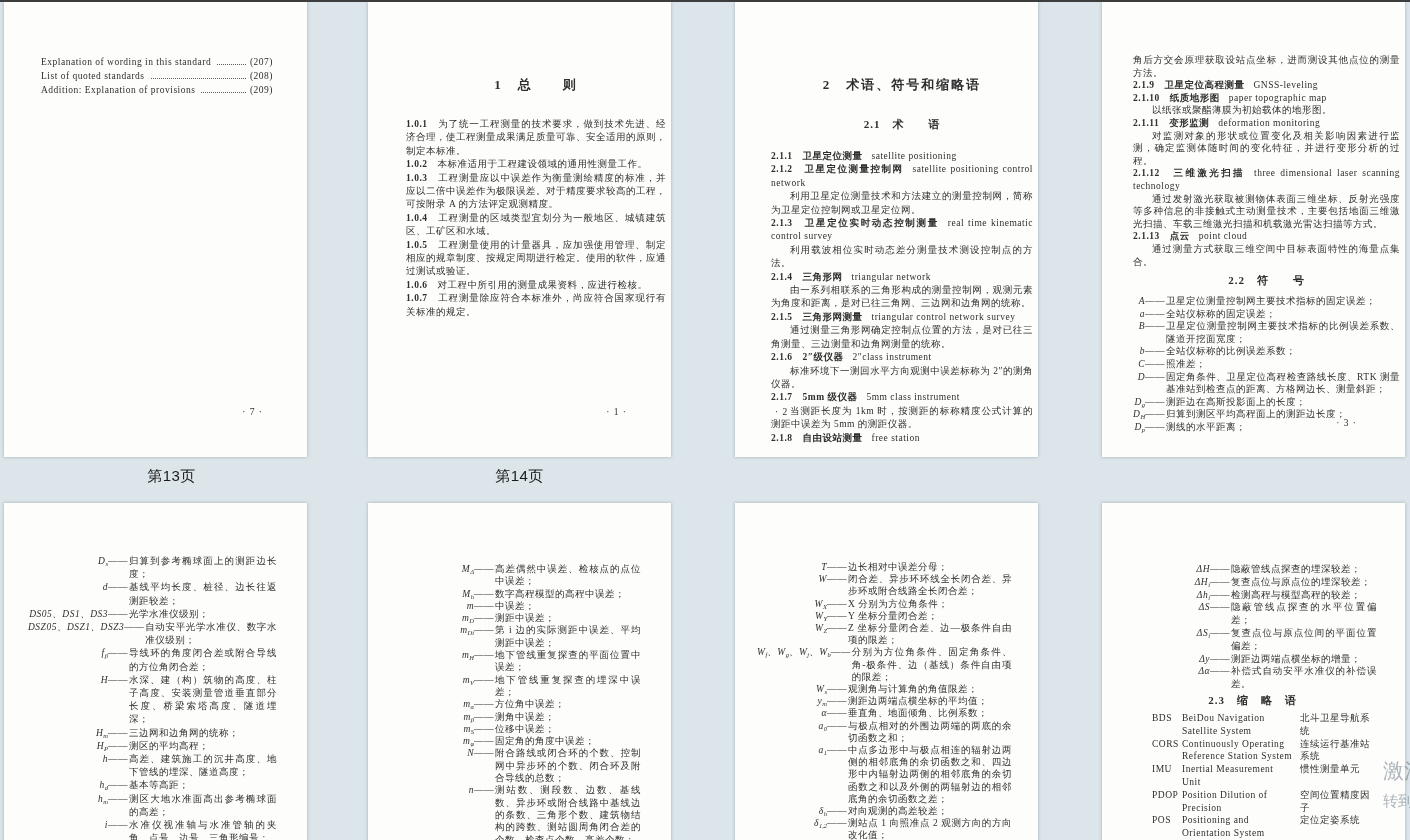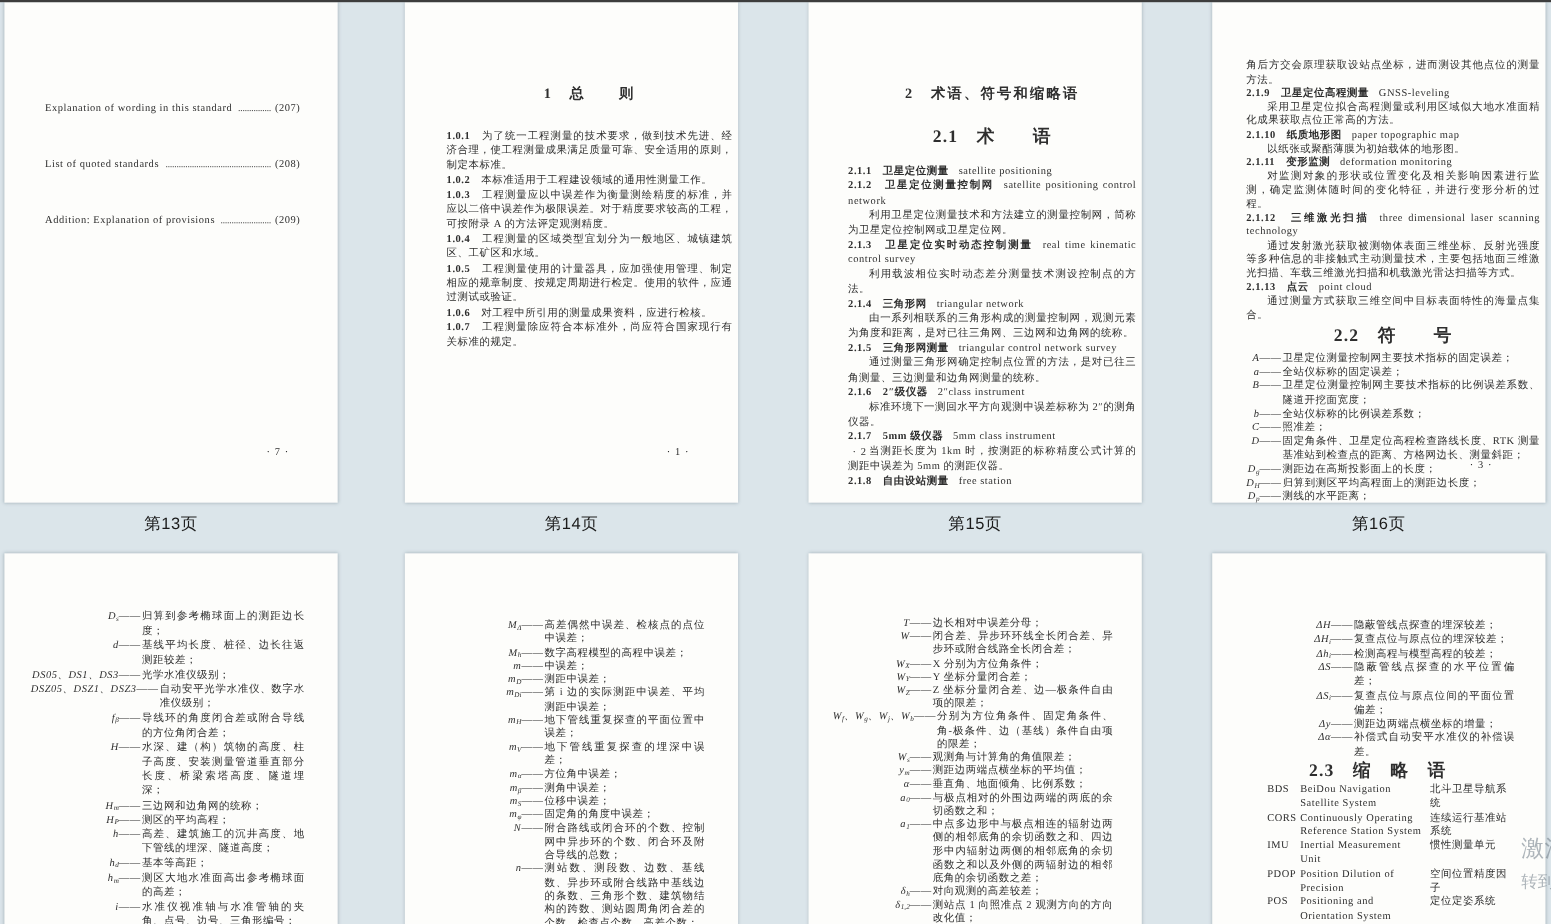--- a/index.html
+++ b/index.html
@@ -23,26 +23,26 @@
   .pg-18 .content{padding:60px 30px 0 26px;line-height:12.3px;}
   .pg-19 .content{padding:58px 26px 0 22px;line-height:12.2px;}
   .pg-20 .content{padding:60px 28px 0 26px;line-height:12.8px;}
   .pg-16{--symw:32px;}
   .pg-17{--symw:100px;}
   .pg-18{--symw:100px;}
   .pg-19{--symw:90px;}
   .pg-20{--symw:102px;}
   .h1{font-weight:bold;text-align:center;font-size:13px;line-height:14px;letter-spacing:2px;margin-bottom:26px;}
   .pg-15 .h1{}
-  .h2{font-weight:bold;text-align:center;font-size:16px;line-height:13px;letter-spacing:1px;margin-bottom:14px;}
+  .h2{font-weight:bold;text-align:center;font-size:11px;line-height:13px;letter-spacing:1px;margin-bottom:14px;}
   .pg-15 .h2{margin-bottom:19px;}
   .pg-16 .h2{margin:6px 0 8px;}
   .pg-20 .h2{margin:3px 0 5px;}
   .toc-line{display:flex;align-items:baseline;line-height:14px;}
-  .toc-text{white-space:nowrap;margin-top:37px;}
+  .toc-text{white-space:nowrap;}
   .toc-dots{flex:1;border-bottom:1.5px dotted #5a5a5a;margin:0 4px 2px 6px;min-width:12px;}
   .toc-page{white-space:nowrap;}
   .clause,.def,.cont,.sym-text,.term{text-align:justify;}
   .def{text-indent:2em;}
   .term-en{padding-left:9px;font-weight:normal;}
   .sym-line{display:flex;}
   .sym-head{flex:0 0 var(--symw,40px);text-align:right;white-space:nowrap;}
   .sym-head i{font-style:italic;}
   .sym-text{flex:1;padding-left:1px;}
   sub{font-size:6.5px;line-height:0;vertical-align:-1.5px;letter-spacing:0;}
@@ -80,21 +80,21 @@
           </div>
           <div class="toc-line">
             <span class="toc-text">Addition: Explanation of provisions</span>
             <span class="toc-dots"></span>
             <span class="toc-page">(209)</span>
           </div>
         </div>
         <div class="pnum right">· 7 ·</div>
       </div>
     </div>
-    <div class="page-label" style="left: 4px;">第13页</div>
+    <div class="page-label" style="left: 20px;">第13页</div>
     <div class="page pg-14" style="left: 368px; top: 2px;">
       <div class="content">
         <div class="h1">1　总　　则</div>
         <div class="clause"><b>1.0.1</b>　为了统一工程测量的技术要求，做到技术先进、经济合理，使工程测量成果满足质量可靠、安全适用的原则，制定本标准。</div>
         <div class="clause"><b>1.0.2</b>　本标准适用于工程建设领域的通用性测量工作。</div>
         <div class="clause"><b>1.0.3</b>　工程测量应以中误差作为衡量测绘精度的标准，并应以二倍中误差作为极限误差。对于精度要求较高的工程，可按附录 A 的方法评定观测精度。</div>
         <div class="clause"><b>1.0.4</b>　工程测量的区域类型宜划分为一般地区、城镇建筑区、工矿区和水域。</div>
         <div class="clause"><b>1.0.5</b>　工程测量使用的计量器具，应加强使用管理、制定相应的规章制度、按规定周期进行检定。使用的软件，应通过测试或验证。</div>
         <div class="clause"><b>1.0.6</b>　对工程中所引用的测量成果资料，应进行检核。</div>
         <div class="clause"><b>1.0.7</b>　工程测量除应符合本标准外，尚应符合国家现行有关标准的规定。</div>
@@ -116,26 +116,24 @@
         <div class="term"><b>2.1.5　三角形网测量</b><span class="term-en">triangular control network survey</span></div>
         <div class="def">通过测量三角形网确定控制点位置的方法，是对已往三角测量、三边测量和边角网测量的统称。</div>
         <div class="term"><b>2.1.6　2″级仪器</b><span class="term-en">2″class instrument</span></div>
         <div class="def">标准环境下一测回水平方向观测中误差标称为 2″的测角仪器。</div>
         <div class="term"><b>2.1.7　5mm 级仪器</b><span class="term-en">5mm class instrument</span></div>
         <div class="def">当测距长度为 1km 时，按测距的标称精度公式计算的测距中误差为 5mm 的测距仪器。</div>
         <div class="term"><b>2.1.8　自由设站测量</b><span class="term-en">free station</span></div>
         <div class="pnum left">· 2 ·</div>
       </div>
     </div>
-    <div class="page-label" style="left: 735px;">第15页</div>
     <div class="page pg-16" style="left: 1102px; top: 2px;">
       <div class="content">
         <div class="cont">角后方交会原理获取设站点坐标，进而测设其他点位的测量方法。</div>
         <div class="term"><b>2.1.9　卫星定位高程测量</b><span class="term-en">GNSS-leveling</span></div>
-        <div class="def">采用卫星定位拟合高程测量或利用区域似大地水准面精化成果获取点位正常高的方法。</div>
         <div class="term"><b>2.1.10　纸质地形图</b><span class="term-en">paper topographic map</span></div>
         <div class="def">以纸张或聚酯薄膜为初始载体的地形图。</div>
         <div class="term"><b>2.1.11　变形监测</b><span class="term-en">deformation monitoring</span></div>
         <div class="def">对监测对象的形状或位置变化及相关影响因素进行监测，确定监测体随时间的变化特征，并进行变形分析的过程。</div>
         <div class="term"><b>2.1.12　三维激光扫描</b><span class="term-en">three dimensional laser scanning technology</span></div>
         <div class="def">通过发射激光获取被测物体表面三维坐标、反射光强度等多种信息的非接触式主动测量技术，主要包括地面三维激光扫描、车载三维激光扫描和机载激光雷达扫描等方式。</div>
         <div class="term"><b>2.1.13　点云</b><span class="term-en">point cloud</span></div>
         <div class="def">通过测量方式获取三维空间中目标表面特性的海量点集合。</div>
         <div class="h2">2.2　符　　号</div>
         <div class="sym-line">
@@ -170,21 +168,20 @@
           <span class="sym-head"><i>D<sub>H</sub></i>——</span>
           <span class="sym-text">归算到测区平均高程面上的测距边长度；</span>
         </div>
         <div class="sym-line">
           <span class="sym-head"><i>D<sub>p</sub></i>——</span>
           <span class="sym-text">测线的水平距离；</span>
         </div>
         <div class="pnum right">· 3 ·</div>
       </div>
     </div>
-    <div class="page-label" style="left: 1102px;">第16页</div>
     <div class="page pg-17" style="left: 4px; top: 503px;">
       <div class="content">
         <div class="sym-line">
           <span class="sym-head"><i>D<sub>s</sub></i>——</span>
           <span class="sym-text">归算到参考椭球面上的测距边长度；</span>
         </div>
         <div class="sym-line">
           <span class="sym-head"><i>d</i>——</span>
           <span class="sym-text">基线平均长度、桩径、边长往返测距较差；</span>
         </div>

